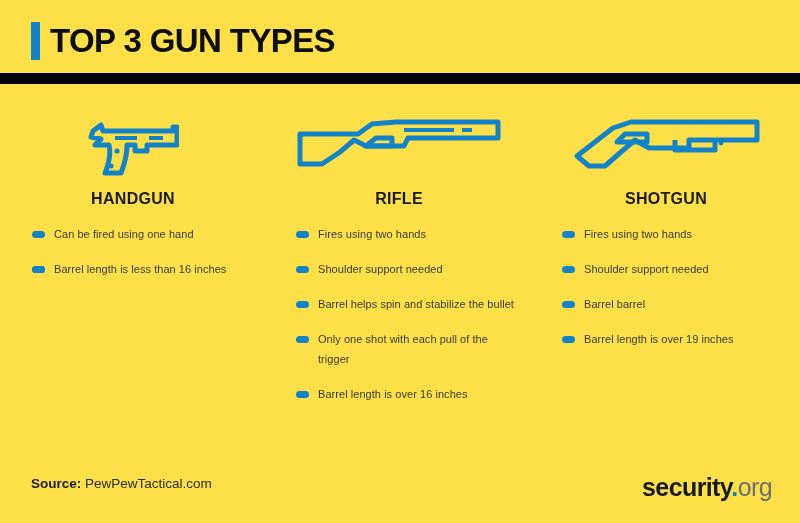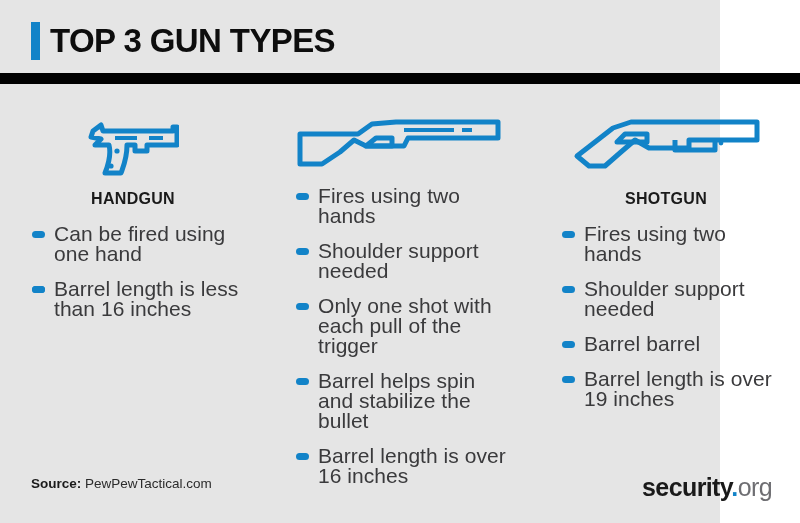--- a/index.html
+++ b/index.html
@@ -7,23 +7,23 @@
   html, body {
     width: 800px;
     height: 523px;
     background: #ffffff;
     font-family: "Liberation Sans", sans-serif;
     overflow: hidden;
   }
 
   #infographic {
     position: relative;
-    width: 720px;
+    width: 800px;
     height: 523px;
-    background: #e5e5e5;
+    background: #fde047;
     text-decoration: underline;
   }
 
   
   .header {
     position: absolute;
     left: 0; top: 0;
     width: 800px;
     height: 74px;
     display: flex;
@@ -92,21 +92,21 @@
     margin-top: 4px;
     margin-bottom: 16px;
   }
 
   .bullets { list-style: none; }
 
   .bullet-item {
     position: relative;
     padding-left: 22px;
     margin-bottom: 15px;
-    font-size: 21px;
+    font-size: 11px;
     line-height: 20px;
     color: #3a3a3c;
     letter-spacing: 0.05px;
   }
   .bullet-marker {
     position: absolute;
     left: 0;
     top: 7px;
     width: 13px;
     height: 7px;
@@ -193,36 +193,37 @@
     <div class="column col-2">
       <div class="icon-wrap">
         <svg width="206" height="58" viewBox="0 0 206 58" fill="none" aria-hidden="true">
           <path d="M4 16 L62 16 L76 6 L100 4 L202 4 L202 20 L112 20 L108 28 L70 28
                    L58 22 L44 34 L26 46 L4 46 Z" stroke="#1283c8" stroke-width="5" stroke-linejoin="round" stroke-linecap="round" fill="none"></path>
           <path d="M70 28 L80 20 L96 20 L96 28 Z" stroke="#1283c8" stroke-width="5" stroke-linejoin="round" fill="none"></path>
           <rect x="108" y="10" width="50" height="4" fill="#1283c8"></rect>
           <rect x="166" y="10" width="10" height="4" fill="#1283c8"></rect>
         </svg>
       </div>
+      <div class="col-heading">RIFLE</div>
       <ul class="bullets">
         <li class="bullet-item">
           <span class="bullet-marker"></span>
           <span>Fires using two hands</span>
         </li>
         <li class="bullet-item">
           <span class="bullet-marker"></span>
           <span>Shoulder support needed</span>
         </li>
         <li class="bullet-item">
           <span class="bullet-marker"></span>
+          <span>Barrel helps spin and stabilize the bullet</span>
+        </li>
+        <li class="bullet-item">
+          <span class="bullet-marker"></span>
           <span>Only one shot with each pull of the trigger</span>
-        </li>
-        <li class="bullet-item">
-          <span class="bullet-marker"></span>
-          <span>Barrel helps spin and stabilize the bullet</span>
         </li>
         <li class="bullet-item">
           <span class="bullet-marker"></span>
           <span>Barrel length is over 16 inches</span>
         </li>
       </ul>
     </div>
 
     <div class="column col-3">
       <div class="icon-wrap">

